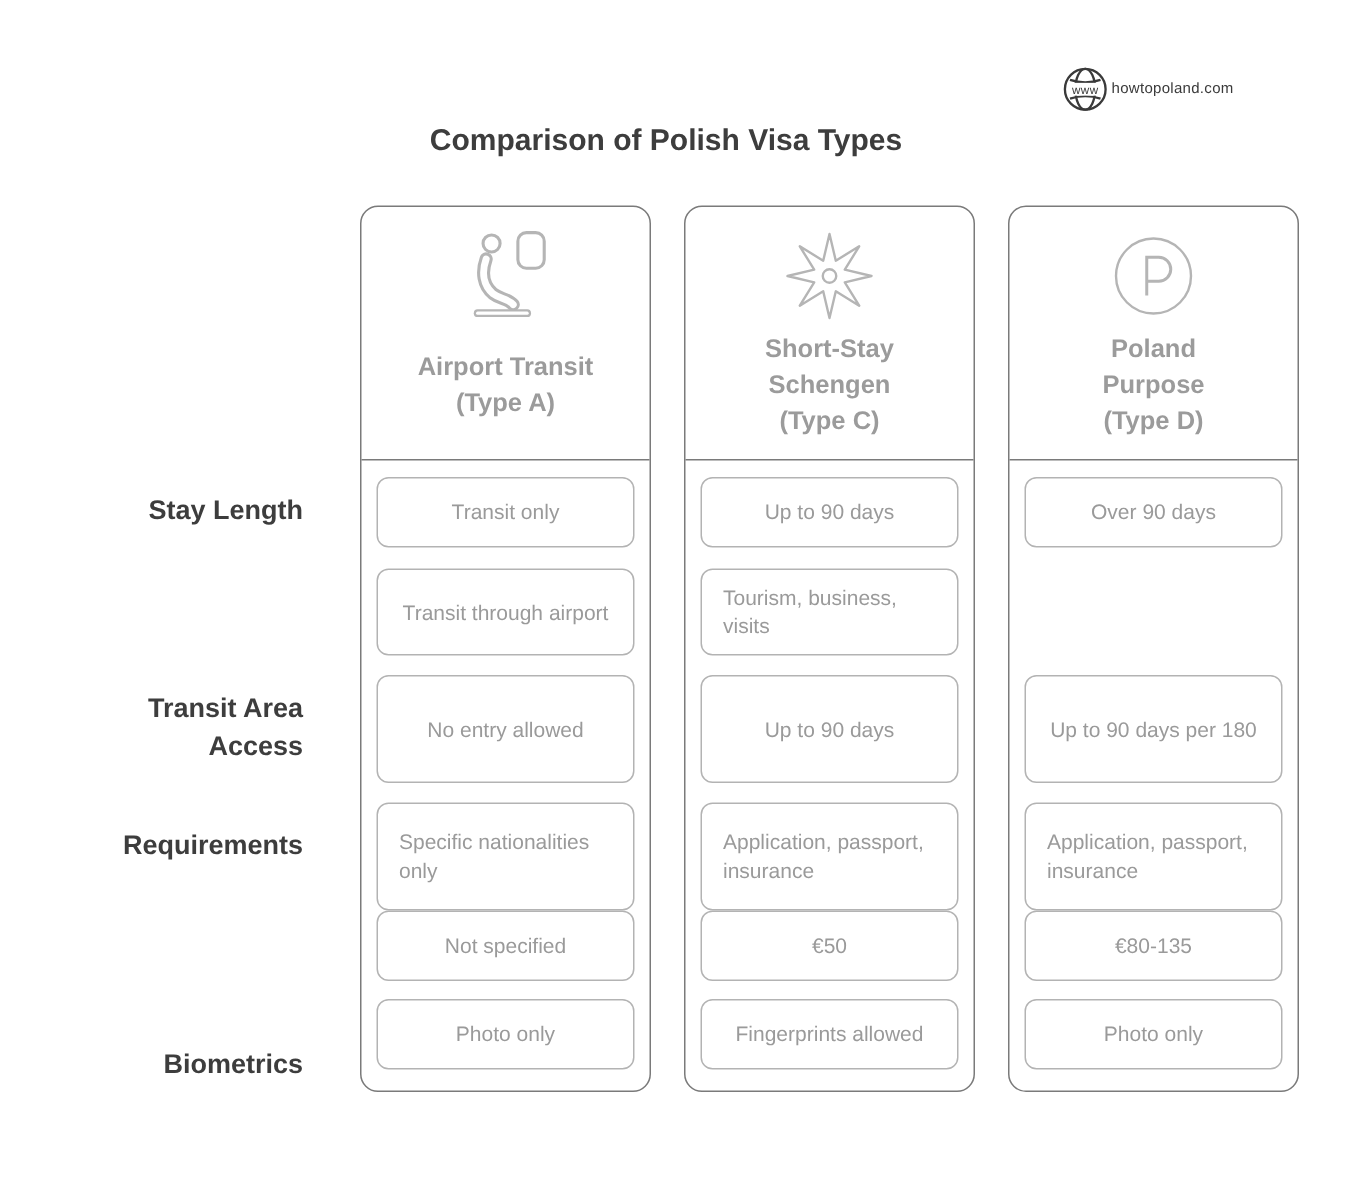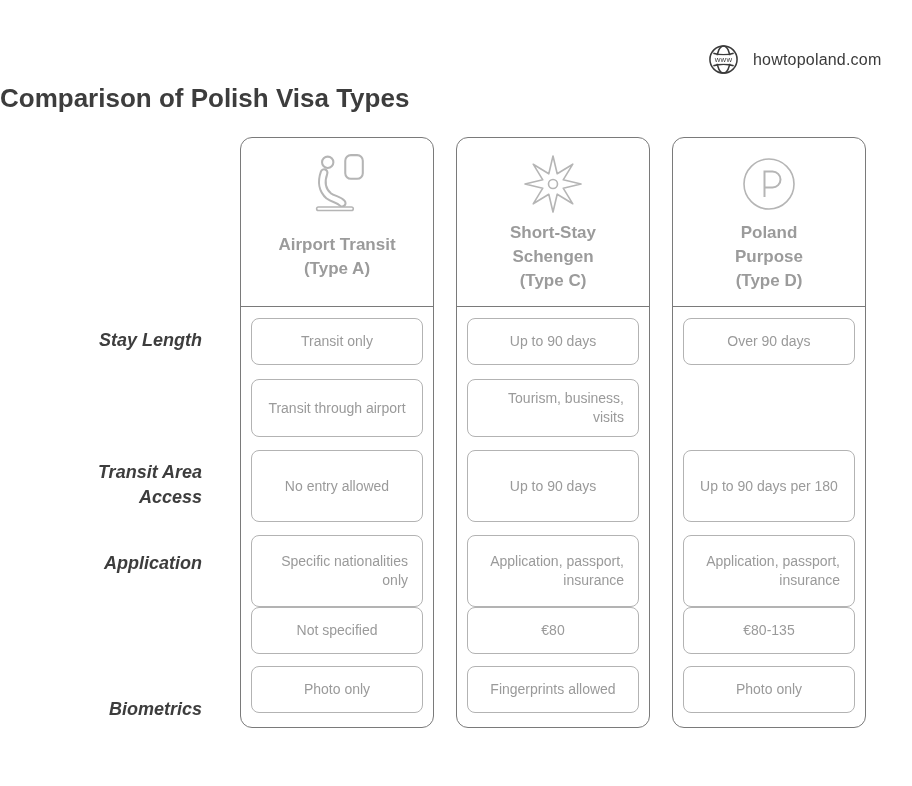--- a/index.html
+++ b/index.html
@@ -1,32 +1,32 @@
 <!DOCTYPE html>
 <html><head>
 <meta charset="utf-8">
 <style>
   html,body{margin:0;padding:0;background:#fff;}
   #page{
     position:relative;width:912px;height:786px;background:#ffffff;
     font-family:"Liberation Sans",sans-serif;overflow:hidden;
   }
   
-  .logo{position:absolute;top:44px;left:708px;display:flex;align-items:center;gap:14px;}
-  .logo-text{font-size:16px;color:#3a3a3a;letter-spacing:.2px;}
+  .logo{position:absolute;top:44px;left:708px;display:flex;align-items:center;gap:2px;}
+  .logo-text{font-size:10px;color:#3a3a3a;letter-spacing:.2px;}
   
   .main-title{
-    position:absolute;top:83px;left:0;width:888px;
-    font-size:26px;font-weight:bold;color:#3d3d3d;
+    position:absolute;top:83px;left:0;width:888px;text-align:center;
+    font-size:20px;font-weight:bold;color:#3d3d3d;
   }
   
   .rowlabel{
     position:absolute;left:32px;width:170px;display:flex;align-items:center;
     justify-content:flex-end;text-align:right;font-size:18px;font-weight:bold;
-    color:#3d3d3d;line-height:25px;font-style:italic;
+    color:#3d3d3d;line-height:25px;
   }
   .lr1{top:317px;height:47px}.lr2{top:378px;height:58px}.lr3{top:449px;height:72px}
   .lr4{top:534px;height:58px}.lr5{top:606px;height:47px}.lr6{top:686px;height:47px}
   
   .card{
     position:absolute;top:137px;width:192px;height:589px;background:#fff;
     border:1px solid #7a7a7a;border-radius:12px;box-sizing:content-box;
   }
   .card-a{left:240px}.card-c{left:456px}.card-d{left:672px}
   .card-header{
@@ -34,21 +34,21 @@
     display:flex;flex-direction:column;align-items:center;
   }
   .card-icon{margin-top:12px;height:68px;display:flex;align-items:center;justify-content:center;}
   .card-title{
     flex:1;display:flex;flex-direction:column;justify-content:center;
     text-align:center;font-size:17px;font-weight:bold;color:#9b9b9b;
     line-height:24px;padding-bottom:10px;
   }
   .cell{
     position:absolute;left:10px;right:10px;border:1px solid #b3b3b3;border-radius:8px;
-    display:flex;align-items:center;justify-content:center;text-align:right;
+    display:flex;align-items:center;justify-content:center;text-align:left;
     color:#9a9a9a;font-size:14px;line-height:19px;padding:0 14px;box-sizing:border-box;
     background:#fff;
   }
   .r1{top:180px;height:47px}.r2{top:241px;height:58px}.r3{top:312px;height:72px}
   .r4{top:397px;height:72px}.r5{top:469px;height:47px}.r6{top:528px;height:47px}
   svg{display:block;}
 </style>
 </head>
 <body>
 
@@ -65,21 +65,21 @@
         <text x="16" y="19" text-anchor="middle" stroke="none" fill="#3a3a3a" font-family="Liberation Sans, sans-serif" font-size="8" letter-spacing="0.3">www</text>
       </svg>
     </span>
     <span class="logo-text">howtopoland.com</span>
   </div>
 
   <div class="main-title">Comparison of Polish Visa Types</div>
 
   <div class="rowlabel lr1">Stay Length</div>
   <div class="rowlabel lr3">Transit Area Access</div>
-  <div class="rowlabel lr4">Application</div>
+  <div class="rowlabel lr4">Requirements</div>
   <div class="rowlabel lr6">Biometrics</div>
 
   <div class="card card-a">
     <div class="card-header">
       <div class="card-icon">
         <svg width="58" height="64" viewBox="0 0 56 62" fill="none" stroke="#b5b5b5">
           <circle cx="19" cy="10" r="5.5" stroke-width="2"></circle>
           <rect x="36" y="3" width="17" height="23" rx="5.5" stroke-width="2"></rect>
           <path d="M15.5 20 C12.5 28.5 13.5 37 20 42.5 C24.5 46 29.5 45.5 33 49.5" stroke-width="8.5" stroke-linecap="round"></path>
           <path d="M15.5 20 C12.5 28.5 13.5 37 20 42.5 C24.5 46 29.5 45.5 33 49.5" stroke="#ffffff" stroke-width="4.5" stroke-linecap="round"></path>
@@ -111,21 +111,21 @@
       <div class="card-title">
         <span>Short-Stay</span>
         <span>Schengen</span>
         <span>(Type C)</span>
       </div>
     </div>
     <div class="cell r1">Up to 90 days</div>
     <div class="cell r2">Tourism, business, visits</div>
     <div class="cell r3">Up to 90 days</div>
     <div class="cell r4">Application, passport, insurance</div>
-    <div class="cell r5">€80</div>
+    <div class="cell r5">€50</div>
     <div class="cell r6">Fingerprints allowed</div>
   </div>
 
   <div class="card card-d">
     <div class="card-header">
       <div class="card-icon">
         <svg width="56" height="56" viewBox="0 0 56 56" fill="none" stroke="#b5b5b5">
           <circle cx="28" cy="28" r="25" stroke-width="1.6"></circle>
           <path d="M23.5 41 V15.5 h8 a8 8 0 0 1 0 16 h-8" stroke-width="2"></path>
         </svg>

